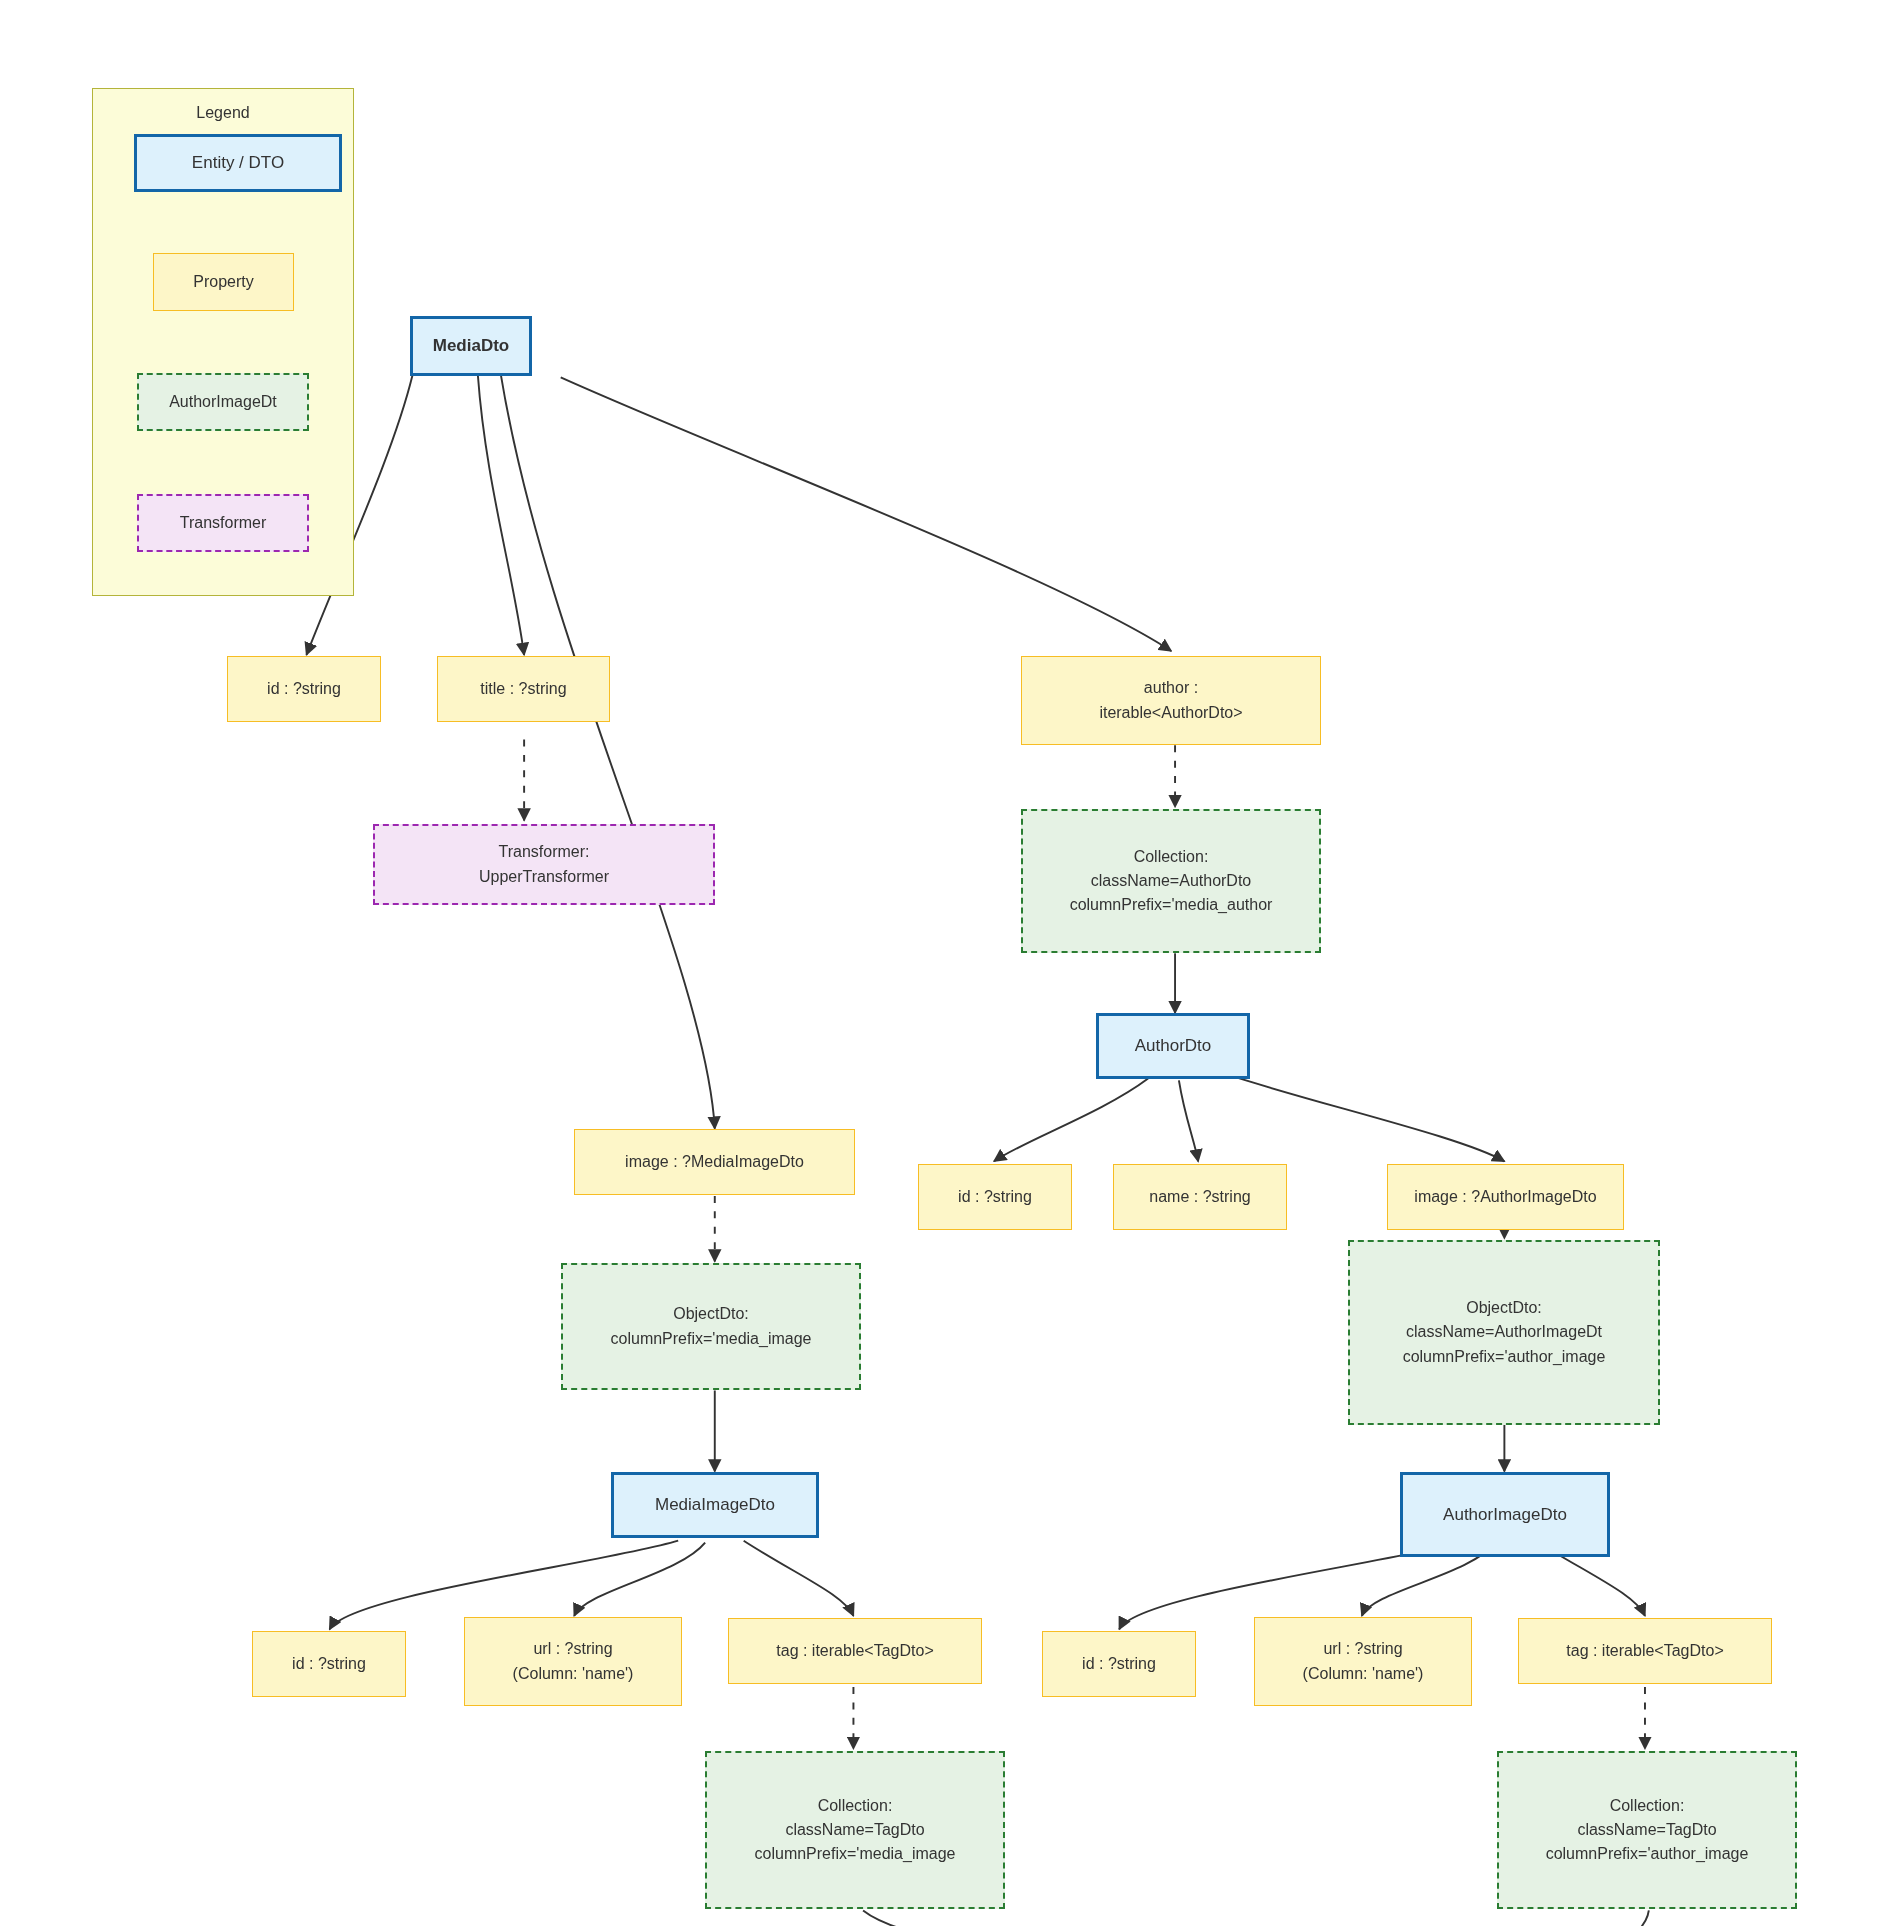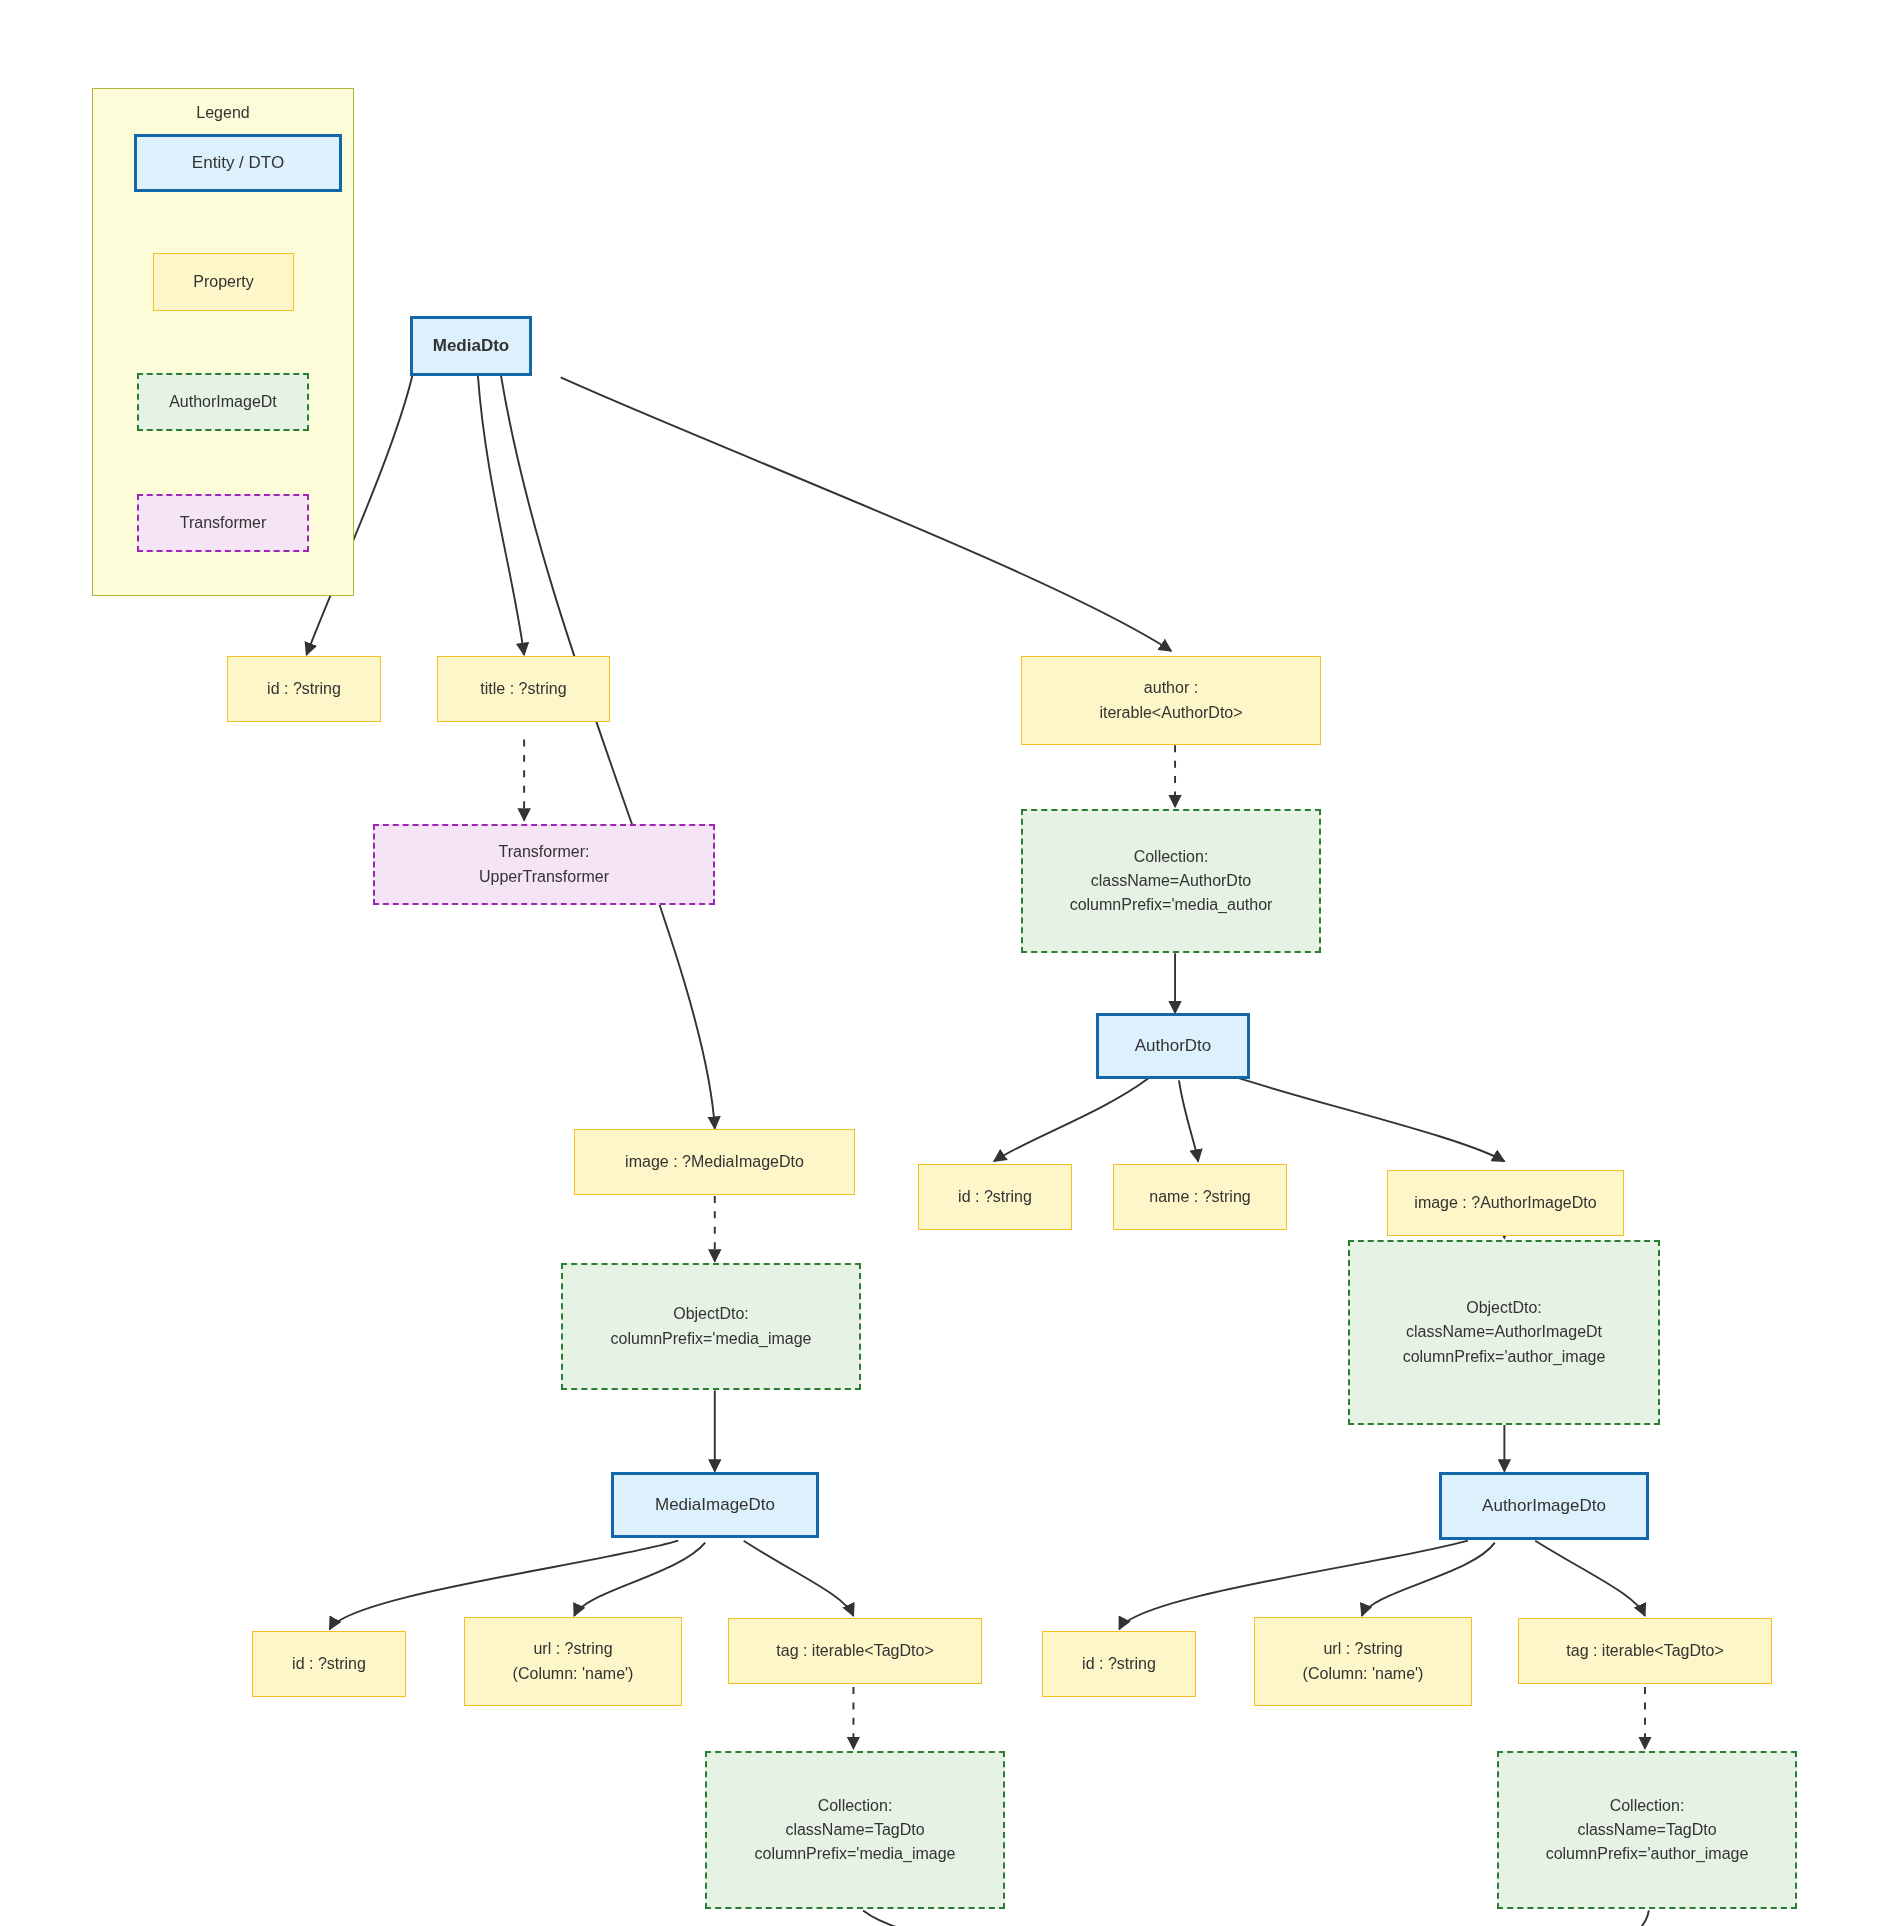--- a/index.html
+++ b/index.html
@@ -192,21 +192,21 @@
   </div>
 
   <div class="node property" style="left:918px; top:1164px; width:154px; height:66px;">
     <span class="line">id : ?string</span>
   </div>
 
   <div class="node property" style="left:1113px; top:1164px; width:174px; height:66px;">
     <span class="line">name : ?string</span>
   </div>
 
-  <div class="node property" style="left:1387px; top:1164px; width:237px; height:66px;margin-top:6px;">
+  <div class="node property" style="left:1387px; top:1164px; width:237px; height:66px;">
     <span class="line">image : ?AuthorImageDto</span>
   </div>
 
   <div class="node relationship" style="left:1348px; top:1240px; width:312px; height:185px;">
     <span class="line">ObjectDto:</span>
     <span class="line">className=AuthorImageDt</span>
     <span class="line">columnPrefix='author_image</span>
   </div>
 
   <div class="node property" style="left:574px; top:1129px; width:281px; height:66px;text-align:center;">
@@ -215,21 +215,21 @@
 
   <div class="node relationship" style="left:561px; top:1263px; width:300px; height:127px;">
     <span class="line">ObjectDto:</span>
     <span class="line">columnPrefix='media_image</span>
   </div>
 
   <div class="node entity" style="left:611px; top:1472px; width:208px; height:66px;">
     <span class="line">MediaImageDto</span>
   </div>
 
-  <div class="node entity" style="left:1439px; top:1472px; width:210px; height:68px;">
+  <div class="node entity" style="left:1400px; top:1472px; width:210px; height:85px;">
     <span class="line">AuthorImageDto</span>
   </div>
 
   <div class="node property" style="left:252px; top:1631px; width:154px; height:66px;">
     <span class="line">id : ?string</span>
   </div>
 
   <div class="node property" style="left:464px; top:1617px; width:218px; height:89px;">
     <span class="line">url : ?string</span>
     <span class="line">(Column: 'name')</span>

